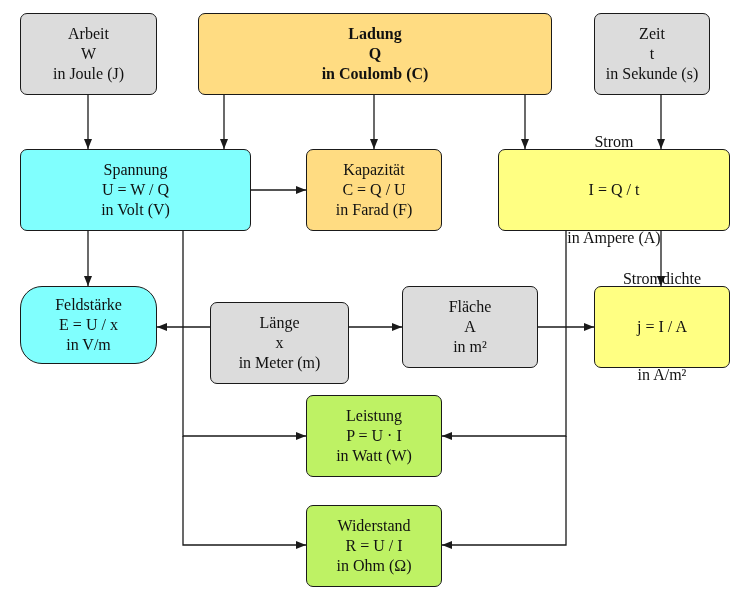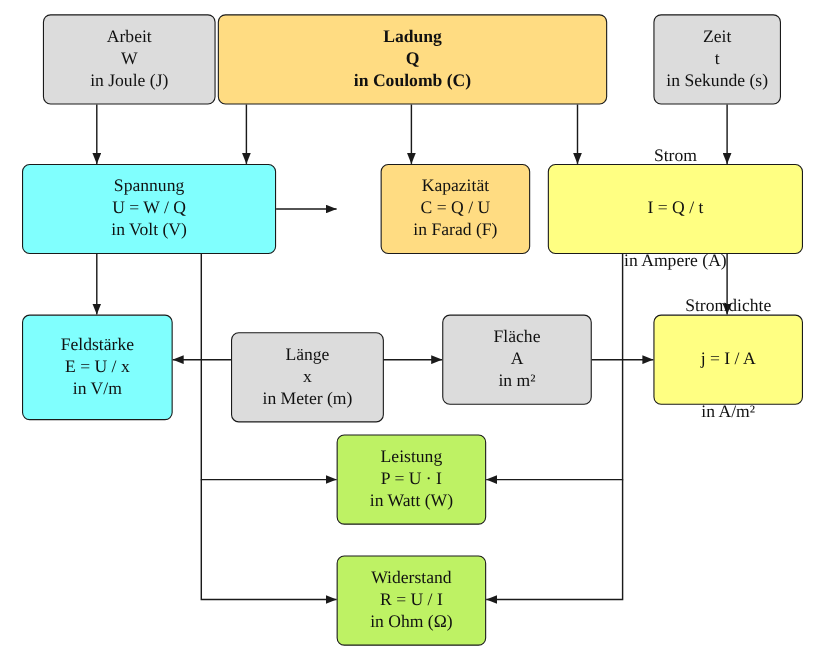--- a/index.html
+++ b/index.html
@@ -53,21 +53,21 @@
     <polyline points="183,231 183,436 306,436"></polyline>
 
     <polyline points="566,231 566,436 442,436"></polyline>
 
     <polyline points="183,436 183,545 306,545"></polyline>
 
     <polyline points="566,436 566,545 442,545"></polyline>
   </g>
 </svg>
 
-<div class="node gray" style="left:20px;top:13px;width:157px;height:82px;margin-left:19px;">
+<div class="node gray" style="left:20px;top:13px;width:137px;height:82px;">
   <span>Arbeit</span>
   <span>W</span>
   <span>in Joule (J)</span>
 </div>
 
 <div class="node orange" style="left:198px;top:13px;width:354px;height:82px;font-weight:bold;">
   <span>Ladung</span>
   <span>Q</span>
   <span>in Coulomb (C)</span>
 </div>
@@ -77,33 +77,33 @@
   <span>t</span>
   <span>in Sekunde (s)</span>
 </div>
 
 <div class="node cyan" style="left:20px;top:149px;width:231px;height:82px;">
   <span>Spannung</span>
   <span>U = W / Q</span>
   <span>in Volt (V)</span>
 </div>
 
-<div class="node orange" style="left:306px;top:149px;width:136px;height:82px;margin-left:40px;">
+<div class="node orange" style="left:306px;top:149px;width:136px;height:82px;">
   <span>Kapazität</span>
   <span>C = Q / U</span>
   <span>in Farad (F)</span>
 </div>
 
 <div class="node yellow" style="left:498px;top:149px;width:232px;height:82px;">
   <span>Strom</span>
   <span>I = Q / t</span>
   <span>in Ampere (A)</span>
 </div>
 
-<div class="node cyan" style="left:20px;top:286px;width:137px;height:96px;">
+<div class="node cyan" style="left:20px;top:286px;width:137px;height:78px;border-radius:22px;">
   <span>Feldstärke</span>
   <span>E = U / x</span>
   <span>in V/m</span>
 </div>
 
 <div class="node gray" style="left:210px;top:286px;width:139px;height:82px;margin-top:16px;">
   <span>Länge</span>
   <span>x</span>
   <span>in Meter (m)</span>
 </div>

